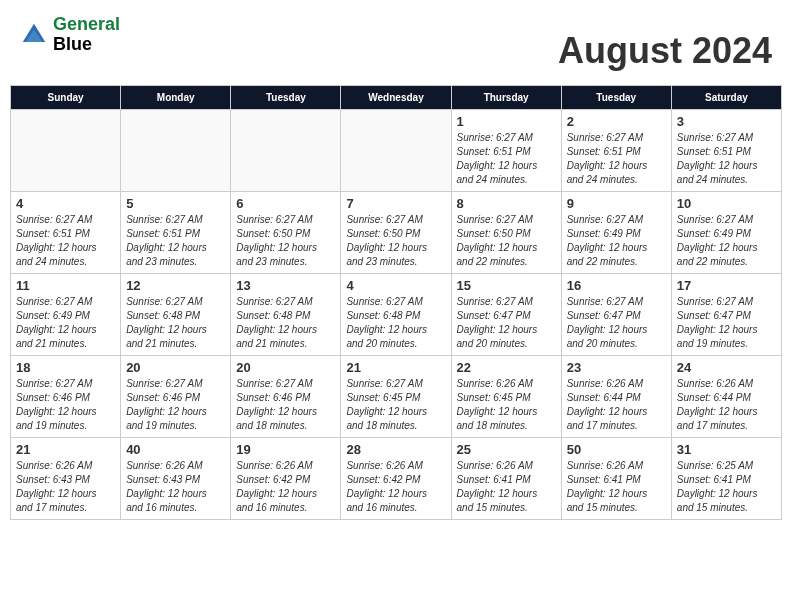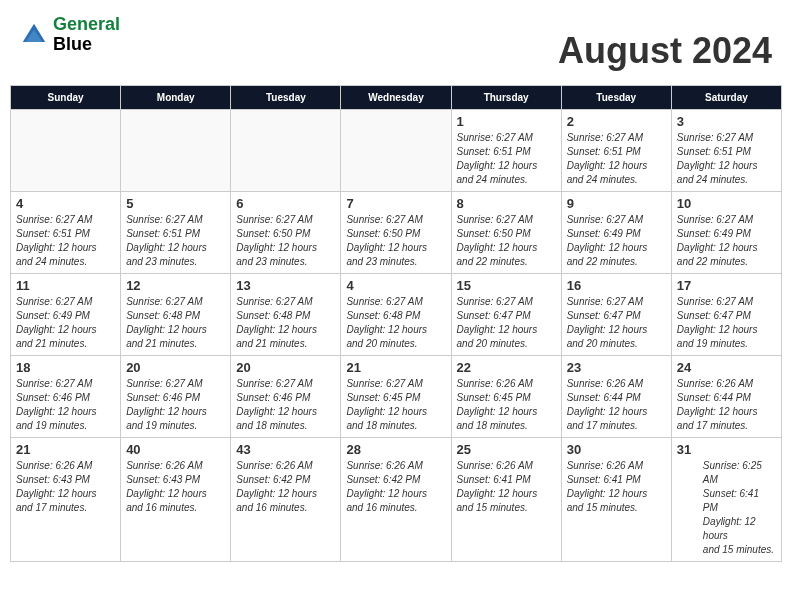--- a/index.html
+++ b/index.html
@@ -308,49 +308,49 @@
 and 17 minutes.</div>
         </td>
         <td>
           <span class="day-num">40</span>
           <div class="day-info" style="white-space: pre-line;">Sunrise: 6:26 AM
 Sunset: 6:43 PM
 Daylight: 12 hours
 and 16 minutes.</div>
         </td>
         <td>
-          <span class="day-num">43</span>
+          <span class="day-num">19</span>
           <div class="day-info" style="white-space: pre-line;">Sunrise: 6:26 AM
 Sunset: 6:42 PM
 Daylight: 12 hours
 and 16 minutes.</div>
         </td>
         <td>
           <span class="day-num">28</span>
           <div class="day-info" style="white-space: pre-line;">Sunrise: 6:26 AM
 Sunset: 6:42 PM
 Daylight: 12 hours
 and 16 minutes.</div>
         </td>
         <td>
           <span class="day-num">25</span>
           <div class="day-info" style="white-space: pre-line;">Sunrise: 6:26 AM
 Sunset: 6:41 PM
 Daylight: 12 hours
 and 15 minutes.</div>
         </td>
         <td>
-          <span class="day-num">30</span>
+          <span class="day-num">50</span>
           <div class="day-info" style="white-space: pre-line;">Sunrise: 6:26 AM
 Sunset: 6:41 PM
 Daylight: 12 hours
 and 15 minutes.</div>
         </td>
         <td>
           <span class="day-num">31</span>
-          <div class="day-info" style="white-space: pre-line; margin-left: 26px;">Sunrise: 6:25 AM
+          <div class="day-info" style="white-space: pre-line;">Sunrise: 6:25 AM
 Sunset: 6:41 PM
 Daylight: 12 hours
 and 15 minutes.</div>
         </td>
       </tr>
     </tbody>
 </table>
 
 </body></html>

